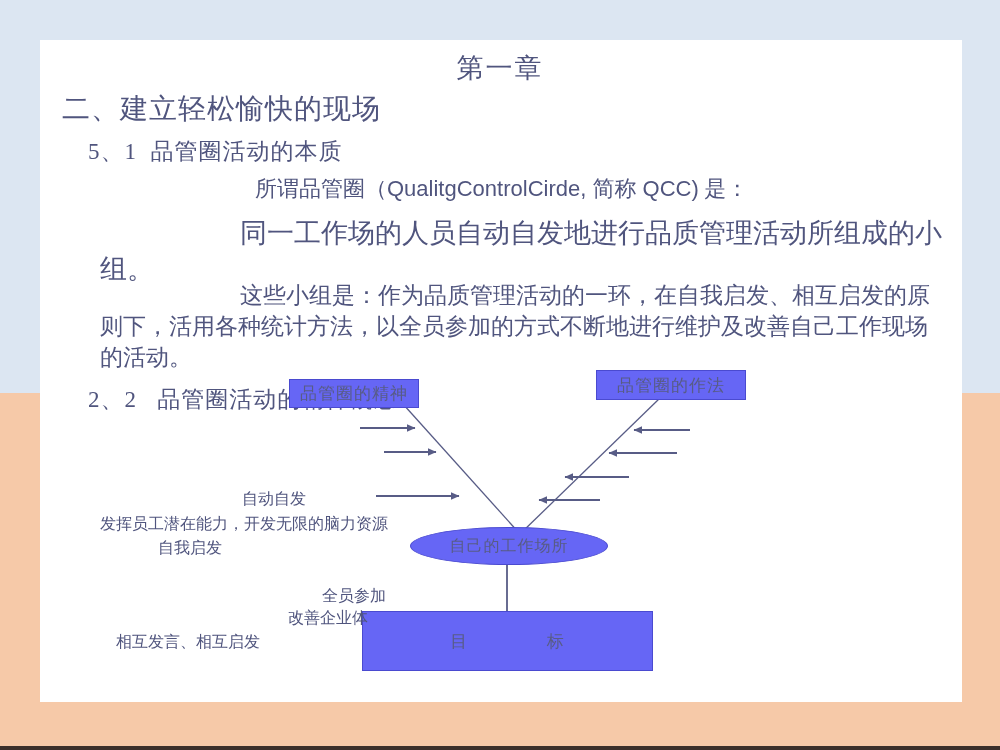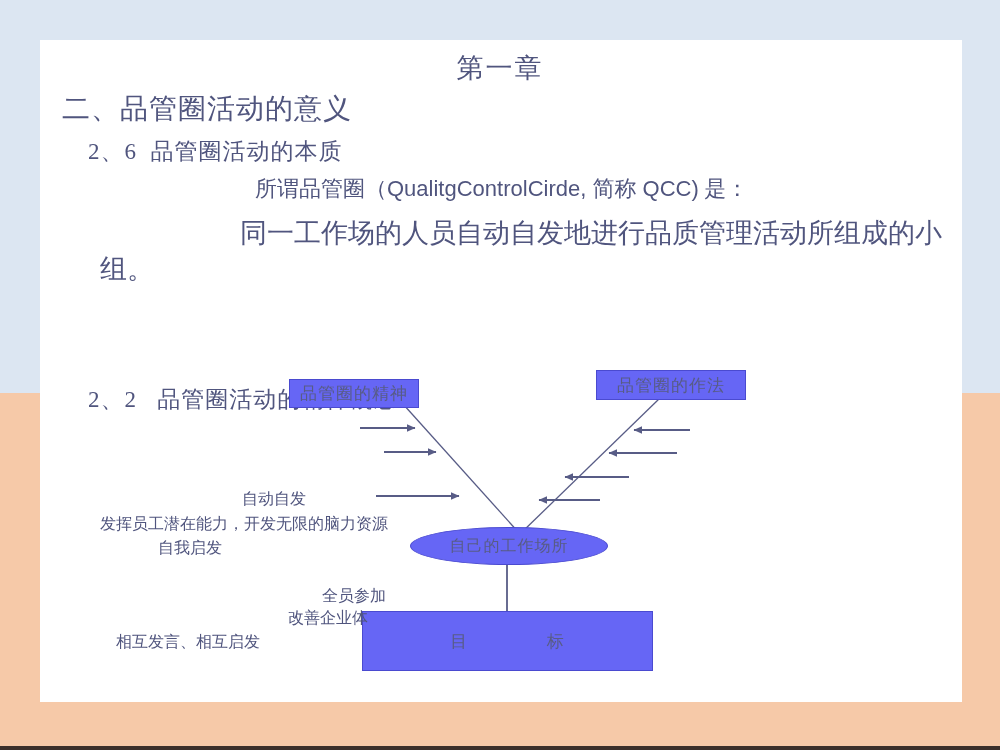--- a/index.html
+++ b/index.html
@@ -168,28 +168,29 @@
 
 <div id="slide">
 
   <div class="frame-blue"></div>
   <div class="frame-peach"></div>
   <div class="frame-bottom-line"></div>
   <div class="paper"></div>
 
   <div class="t chapter-title">第一章</div>
 
-  <div class="t heading-2">二、品管圈活动的意义</div>
-
-  <div class="t heading-21">2、6  品管圈活动的本质</div>
+  <div class="t heading-2">二、建立轻松愉快的现场</div>
+
+  <div class="t heading-21">5、1  品管圈活动的本质</div>
 
   <div class="t para-qcc"><span>所谓品管圈（</span><span class="en">QualitgControlCirde, 简称 QCC)</span><span> 是：</span></div>
 
   <div class="t para-a">同一工作场的人员自动自发地进行品质管理活动所组成的小组。</div>
 
+  <div class="t para-b">这些小组是：作为品质管理活动的一环，在自我启发、相互启发的原则下，活用各种统计方法，以全员参加的方式不断地进行维护及改善自己工作现场的活动。</div>
 
   <div class="t heading-22">2、2   品管圈活动的精神概念</div>
 
   <div class="diagram">
 
     <svg class="dg-svg" viewBox="0 0 1000 750">
       <defs>
         <marker id="arrR" markerWidth="9" markerHeight="9" refX="8" refY="4.5" orient="auto" markerUnits="userSpaceOnUse">
           <path d="M0,0.8 L8.5,4.5 L0,8.2 z" fill="#585c86"></path>
         </marker>

